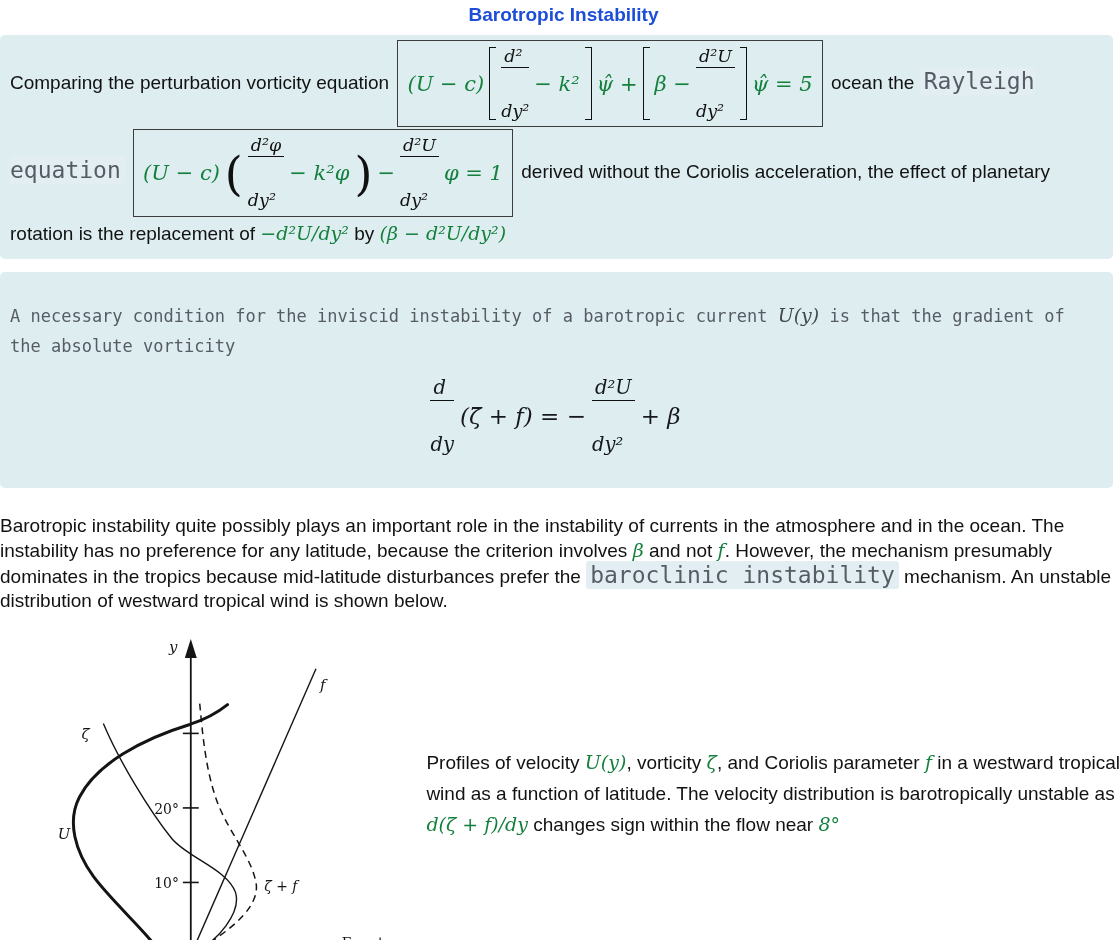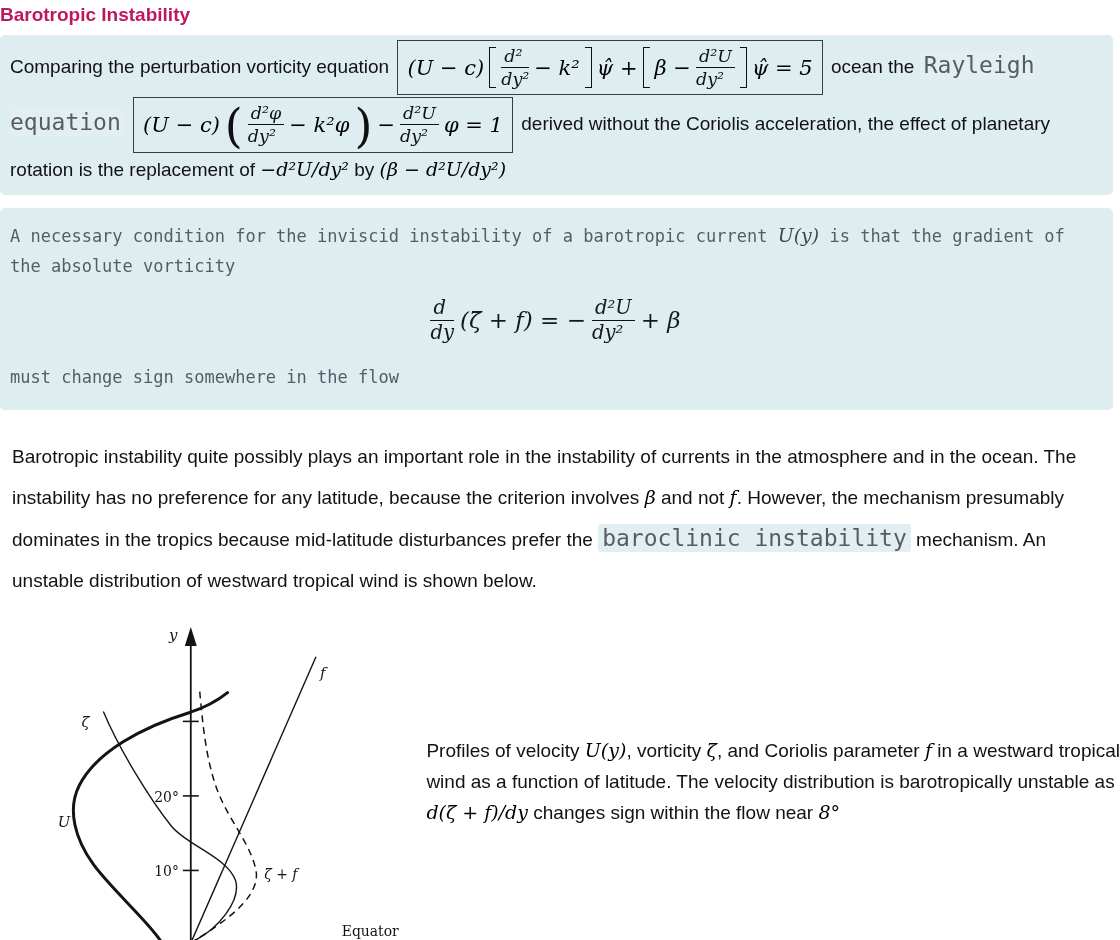--- a/index.html
+++ b/index.html
@@ -8,50 +8,50 @@
   body {
     width:1120px; height:940px; overflow:hidden;
     background:#ffffff;
     color:var(--body-text,#121212);
     font-family:"Liberation Sans", sans-serif;
     font-size:19px;
   }
   .page { padding:2px 0 0 0; }
 
   .title {
-    font-size:19px; font-weight:600;
-    margin:2px 0 9px 0; color:#be185d;
+    text-align:center; font-size:19px; font-weight:600;
+    margin:2px 0 9px 7px; color:#1d4ed8;
   }
 
   
   .callout {
     background:var(--block-bg,#ddedf0);
     border-radius:5px;
     margin:0 7px 13px 0;
     padding:4px 28px 10px 10px;
   }
-  .callout2 { padding:8px 12px 14px 10px; }
+  .callout2 { padding:24px 12px 14px 10px; }
 
   .intro-para { margin:0; line-height:30px; }
 
   
   .math, .mi {
-    font-family:"DejaVu Serif", serif; font-style:italic; color:#000000;
+    font-family:"DejaVu Serif", serif; font-style:italic; color:#15803d;
   }
   .eqbox {
     display:inline-flex; align-items:center; gap:5px;
     border:1px solid var(--box-border,#3c3c3c);
     padding:5px 9px; margin:1px 3px; vertical-align:middle;
     font-family:"DejaVu Serif", serif; font-style:italic;
     font-size:21px; color:#101010; white-space:nowrap;
   }
   .mfrac { display:inline-flex; flex-direction:column; 
            font-size:17.5px; line-height:1.15; vertical-align:middle; }
   .mfrac .num { border-bottom:1.4px solid #101010; padding:0 3px 1px 3px; }
-  .mfrac .den { padding-top:1px; }
+  .mfrac .den { padding-top:1px;margin-top:32px; }
   .sqbr { align-self:stretch; width:7px; border:1.9px solid #101010; margin:1px 0; }
   .sqbr.l { border-right:none; }
   .sqbr.r { border-left:none; }
   .bigp { font-style:normal; font-weight:400; font-size:46px; line-height:0;
           font-family:"DejaVu Serif", serif; transform:translateY(1px); }
 
   
   .code, .codehl {
     font-family:"DejaVu Sans Mono", monospace;
     color:var(--code-text,#5a6069);
@@ -66,21 +66,21 @@
   }
   .mono-text .math { font-size:19px; color:#43484f; }
 
   .centered-eq {
     display:flex; justify-content:center; align-items:center; gap:6px;
     font-family:"DejaVu Serif", serif; font-style:italic;
     font-size:23px; color:#15181c; margin:16px 0 18px 0;
   }
   .centered-eq .mfrac { font-size:19.5px; }
 
-  .bodypara { margin:26px 8px 18px 12px; line-height:41px; color:#121212; }
+  .bodypara { margin:26px 8px 18px 0; line-height:24px; color:#121212; }
 
   .fig-row { display:flex; margin-top:2px; }
   .caption { margin:116px 0 0 16px; width:698px; line-height:31px; color:#121212; }
 
   svg text { fill:#141414; }
   .fi  { font-family:"DejaVu Serif", serif; font-style:italic; font-size:15px; }
   .fs  { font-family:"DejaVu Serif", serif; font-size:14px; }
   .fit { font-family:"DejaVu Serif", serif; font-style:italic; font-size:14px; }
 </style>
 </head>
@@ -144,21 +144,20 @@
         <span class="num">d</span>
         <span class="den">dy</span>
       </span>
       <span>(ζ̄ + f) = −</span>
       <span class="mfrac">
         <span class="num">d²U</span>
         <span class="den">dy²</span>
       </span>
       <span>+ β</span>
     </div>
-    <p class="mono-text">must change sign somewhere in the flow</p>
   </div>
 
   <p class="bodypara"><span>Barotropic instability quite possibly plays an important role in the instability of currents in the atmosphere and in the ocean. The instability has no preference for any latitude, because the criterion involves </span><span class="math">β</span><span> and not </span><span class="math">f</span><span>. However, the mechanism presumably dominates in the tropics because mid-latitude disturbances prefer the </span><span class="codehl">baroclinic instability</span><span> mechanism. An unstable distribution of westward tropical wind is shown below.</span></p>
 
   <div class="fig-row">
     <svg width="413" height="330" viewBox="0 0 413 330">
 
       <line x1="0" y1="325" x2="413" y2="325" stroke="#141414" stroke-width="3"></line>
 
       <line x1="192" y1="325" x2="192" y2="22" stroke="#141414" stroke-width="1.8"></line>

